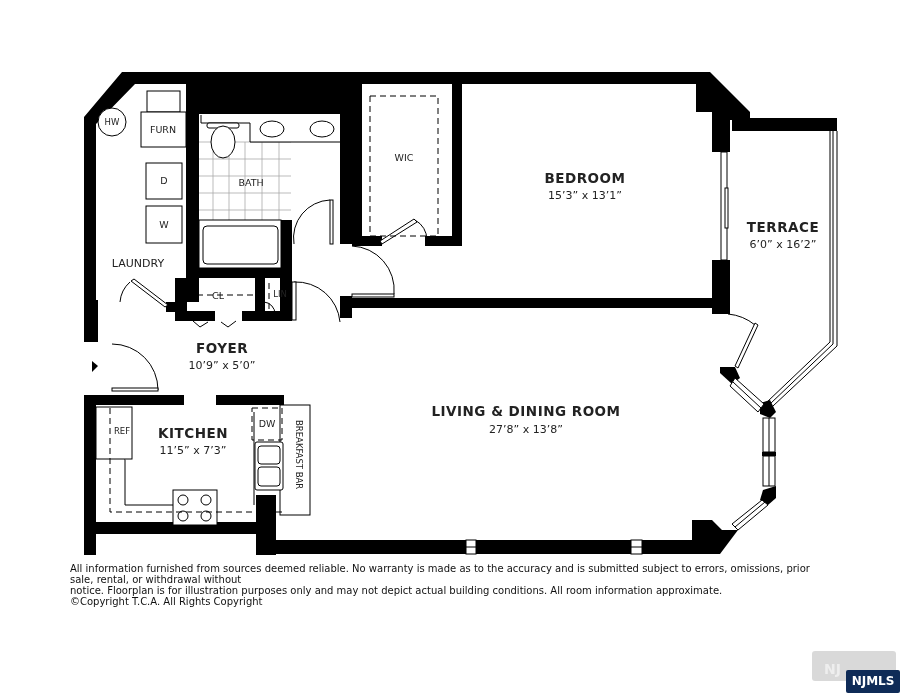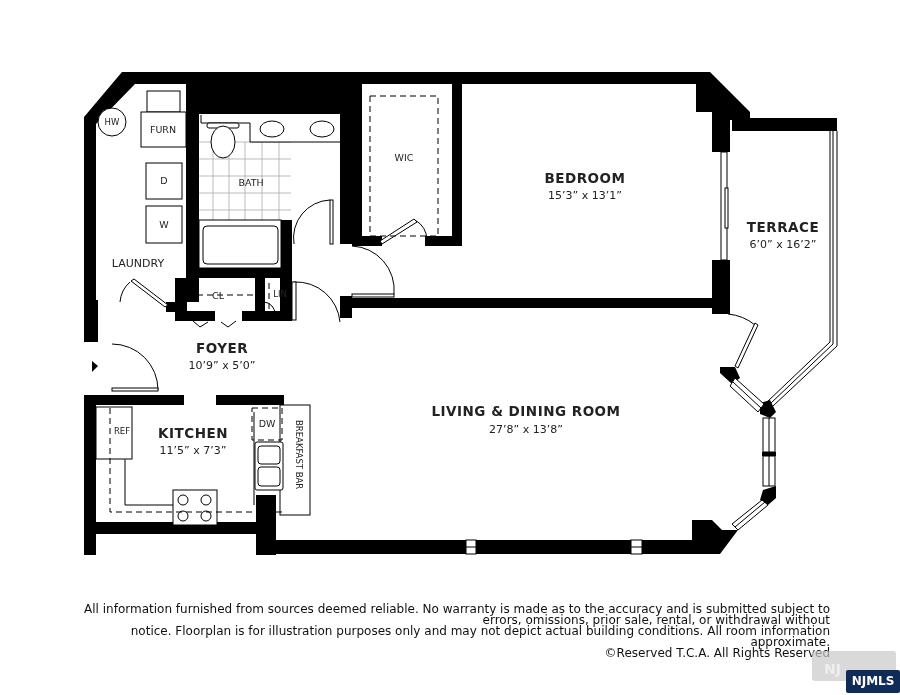--- a/index.html
+++ b/index.html
@@ -1,21 +1,21 @@
 <!DOCTYPE html>
 <html><head>
   <meta charset="utf-8">
   <style>
     html, body { margin:0; padding:0; background:#ffffff; }
     body { width:900px; height:695px; position:relative; overflow:hidden; font-family:"DejaVu Sans", sans-serif; }
     svg.plan { position:absolute; left:0; top:0; }
     .room-label { font-family:"DejaVu Sans", sans-serif; font-size:13.5px; font-weight:bold; fill:#222; letter-spacing:0.5px; }
     .room-dim { font-family:"DejaVu Sans", sans-serif; font-size:11px; fill:#222; }
     .fix-label { font-family:"DejaVu Sans", sans-serif; font-size:9.5px; fill:#222; }
-    .disclaimer { position:absolute; left:70px; width:760px; top:604px; text-align:right; font-family:"DejaVu Sans", sans-serif; font-size:12px; line-height:11px; color:#111; }
+    .disclaimer { position:absolute; left:70px; width:760px; top:563px; text-align:left; font-family:"DejaVu Sans", sans-serif; font-size:10px; line-height:11px; color:#111; }
     .logo { position:absolute; left:812px; top:651px; width:88px; height:44px; }
     .logo-bg { position:absolute; left:0; top:0; width:84px; height:30px; background:#c9c9c9; border-radius:3px; opacity:0.7; }
     .logo-ghost { position:absolute; left:12px; top:10px; font-family:"DejaVu Sans", sans-serif; font-weight:bold; font-size:14px; color:#eee; }
     .logo-tag { position:absolute; left:34px; top:19px; width:54px; height:23px; background:#0f2b57; color:#fff; font-family:"DejaVu Sans", sans-serif; font-weight:bold; font-size:12px; line-height:23px; text-align:center; border-radius:2px; }
   </style>
 </head>
 <body>
 
 <svg class="plan" width="900" height="600" viewBox="0 0 900 600">
 
@@ -208,20 +208,20 @@
   <text class="fix-label" x="218" y="299" text-anchor="middle">CL</text>
   <text class="fix-label" x="280" y="297" text-anchor="middle" style="font-size:8.5px">LIN</text>
   <text class="fix-label" x="122" y="434" text-anchor="middle" style="font-size:8.5px">REF</text>
   <text class="fix-label" x="267" y="427" text-anchor="middle">DW</text>
   <text class="fix-label" x="296" y="420" transform="rotate(90 296 420)" style="font-size:8.5px">BREAKFAST BAR</text>
 </svg>
 
 <div class="disclaimer">
   <div>All information furnished from sources deemed reliable. No warranty is made as to the accuracy and is submitted subject to errors, omissions, prior sale, rental, or withdrawal without</div>
   <div>notice. Floorplan is for illustration purposes only and may not depict actual building conditions. All room information approximate.</div>
-  <div>©Reserved T.C.A. All Rights Reserved</div>
+  <div>©Copyright T.C.A. All Rights Copyright</div>
 </div>
 
 <div class="logo">
   <div class="logo-bg"></div>
   <div class="logo-ghost">NJ</div>
   <div class="logo-tag">NJMLS</div>
 </div>
 
 </body></html>

